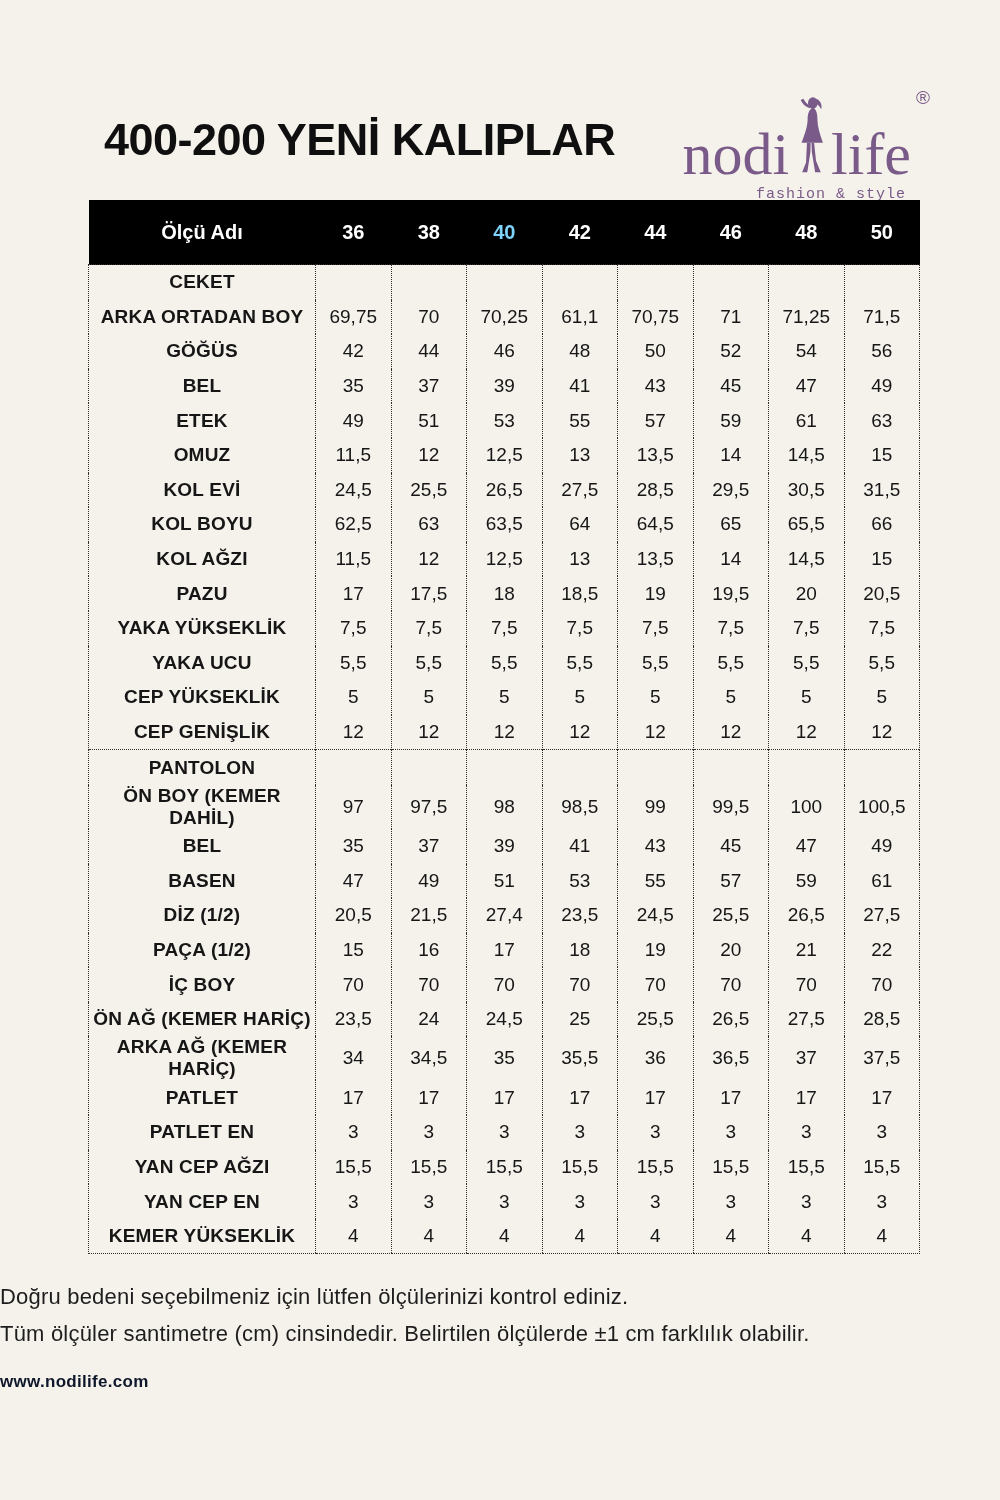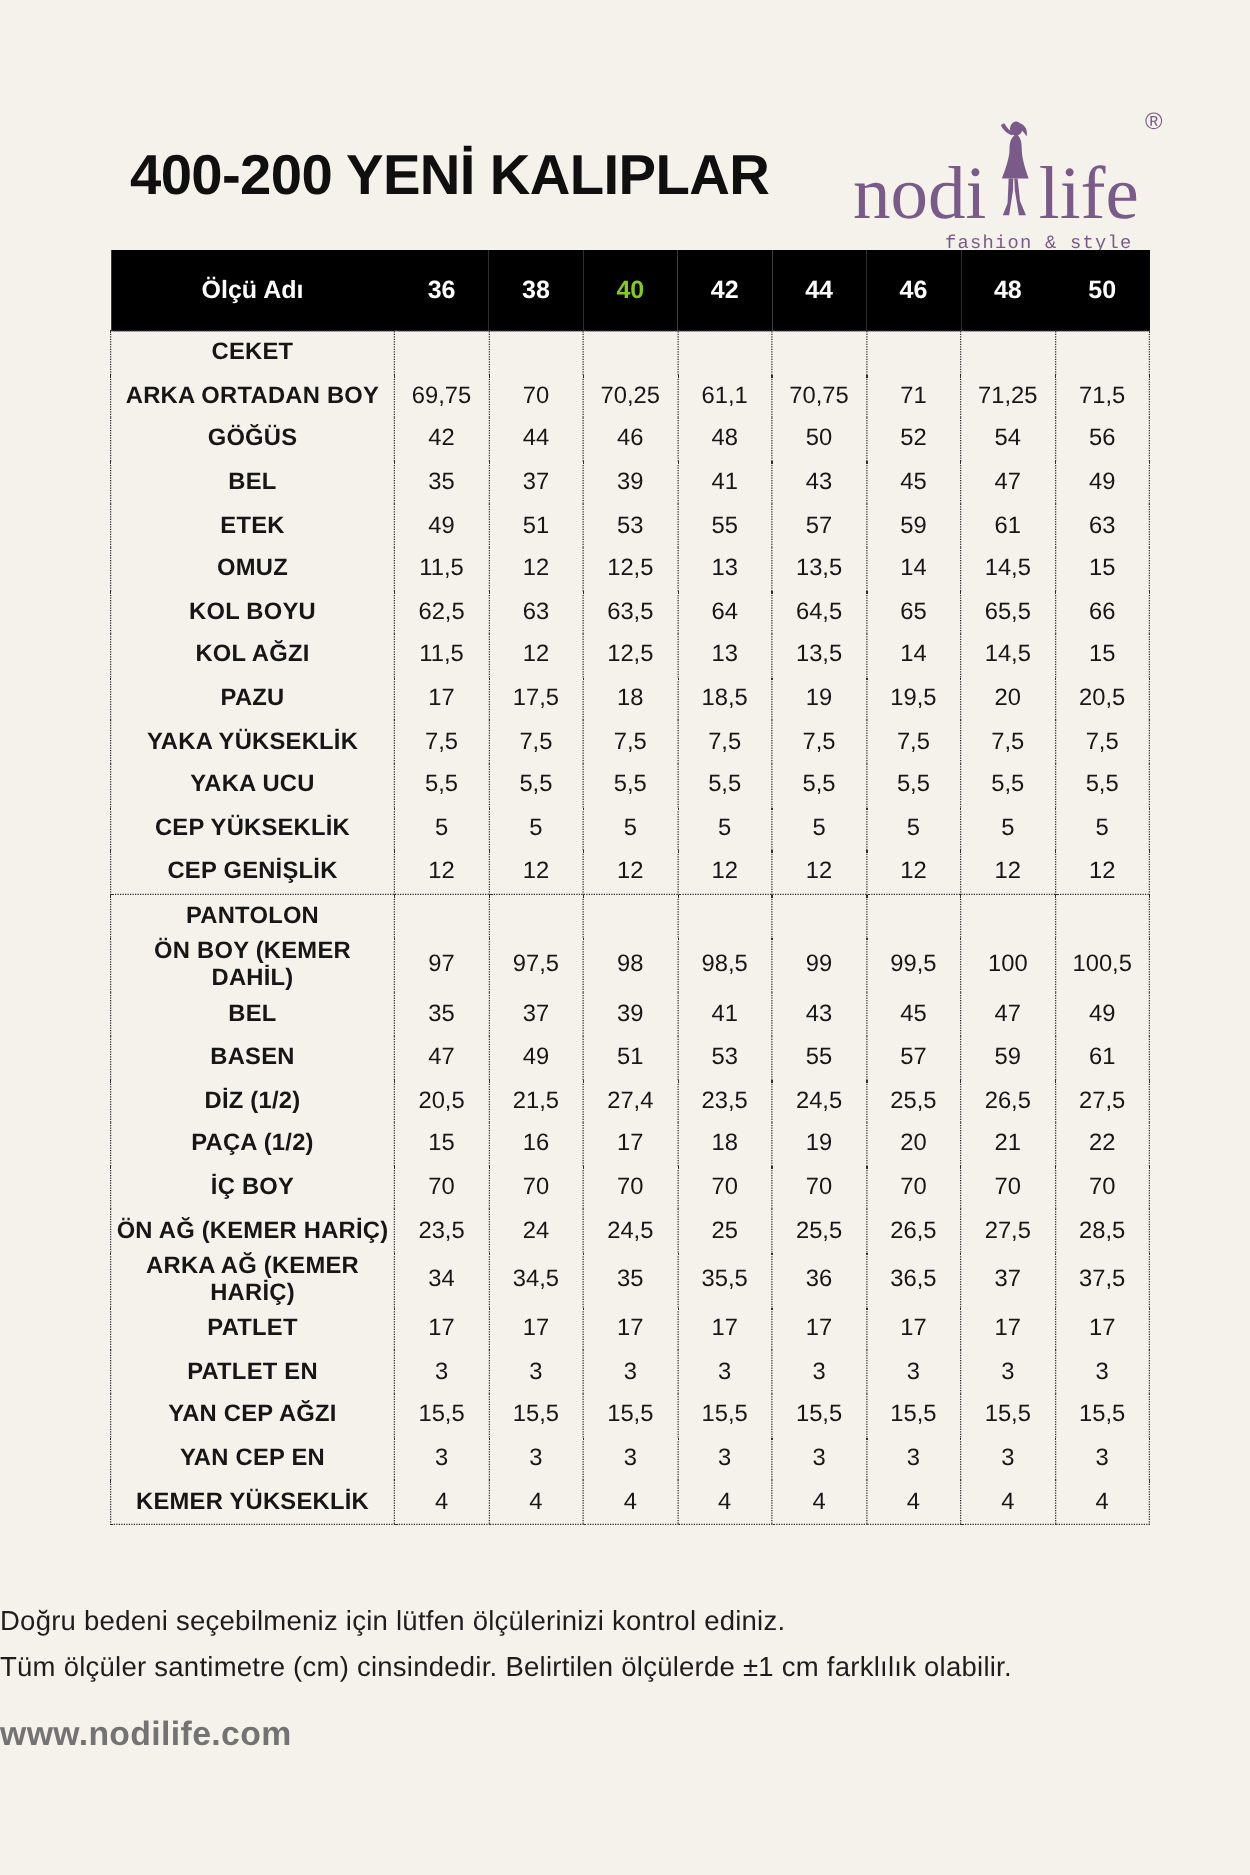--- a/index.html
+++ b/index.html
@@ -38,21 +38,21 @@
     font-size:19px; color:#161616;
     border-left:1.6px dotted #2e2e2e;
   }
   .size-table td:last-child { border-right:1.6px dotted #2e2e2e; }
   .size-table tr.row-top td { border-top:1.6px dotted #2e2e2e; }
   .size-table tbody:last-of-type tr:last-child td { border-bottom:1.6px dotted #2e2e2e; }
   .size-table td.lbl { font-weight:bold; letter-spacing:0.2px; }
   
   .footer { position:absolute; left:0; top:1278px; width:944px; color:#1d1d1d; }
   .footer p { margin:0; font-size:22px; line-height:37px; letter-spacing:0.2px; }
-  .website { margin-top:20px; font-size:27px; font-weight:bold; color:#737373; letter-spacing:0.3px; }
+  .website { margin-top:20px; font-size:17px; font-weight:bold; color:#0f172a; letter-spacing:0.3px; }
 </style>
 </head>
 <body>
 
 <div class="page" style="background: rgb(245, 242, 236);">
 
   <h1 class="title">400-200 YENİ KALIPLAR</h1>
 
   <div class="brand" style="color: rgb(122, 90, 136);">
     <div class="brand-row">
@@ -78,21 +78,21 @@
   <table class="size-table">
     <colgroup>
       <col style="width:227px">
       <col span="8">
     </colgroup>
     <thead>
       <tr id="head-row">
           <th style="background: rgb(0, 0, 0); color: rgb(255, 255, 255);">Ölçü Adı</th>
           <th style="background: rgb(0, 0, 0); color: rgb(255, 255, 255);">36</th>
           <th style="background: rgb(0, 0, 0); color: rgb(255, 255, 255);">38</th>
-          <th style="background: rgb(0, 0, 0); color: #84cc16;">40</th>
+          <th style="background: rgb(0, 0, 0); color: #7dd3fc;">40</th>
           <th style="background: rgb(0, 0, 0); color: rgb(255, 255, 255);">42</th>
           <th style="background: rgb(0, 0, 0); color: rgb(255, 255, 255);">44</th>
           <th style="background: rgb(0, 0, 0); color: rgb(255, 255, 255);">46</th>
           <th style="background: rgb(0, 0, 0); color: rgb(255, 255, 255);">48</th>
           <th style="background: rgb(0, 0, 0); color: rgb(255, 255, 255);">50</th>
         </tr>
     </thead>
   <tbody>
         <tr class="row-top">
           <td class="lbl">CEKET</td>
@@ -154,20 +154,31 @@
           <td>11,5</td>
           <td>12</td>
           <td>12,5</td>
           <td>13</td>
           <td>13,5</td>
           <td>14</td>
           <td>14,5</td>
           <td>15</td>
         </tr>
         <tr>
+          <td class="lbl">KOL EVİ</td>
+          <td>24,5</td>
+          <td>25,5</td>
+          <td>26,5</td>
+          <td>27,5</td>
+          <td>28,5</td>
+          <td>29,5</td>
+          <td>30,5</td>
+          <td>31,5</td>
+        </tr>
+        <tr>
           <td class="lbl">KOL BOYU</td>
           <td>62,5</td>
           <td>63</td>
           <td>63,5</td>
           <td>64</td>
           <td>64,5</td>
           <td>65</td>
           <td>65,5</td>
           <td>66</td>
         </tr>

